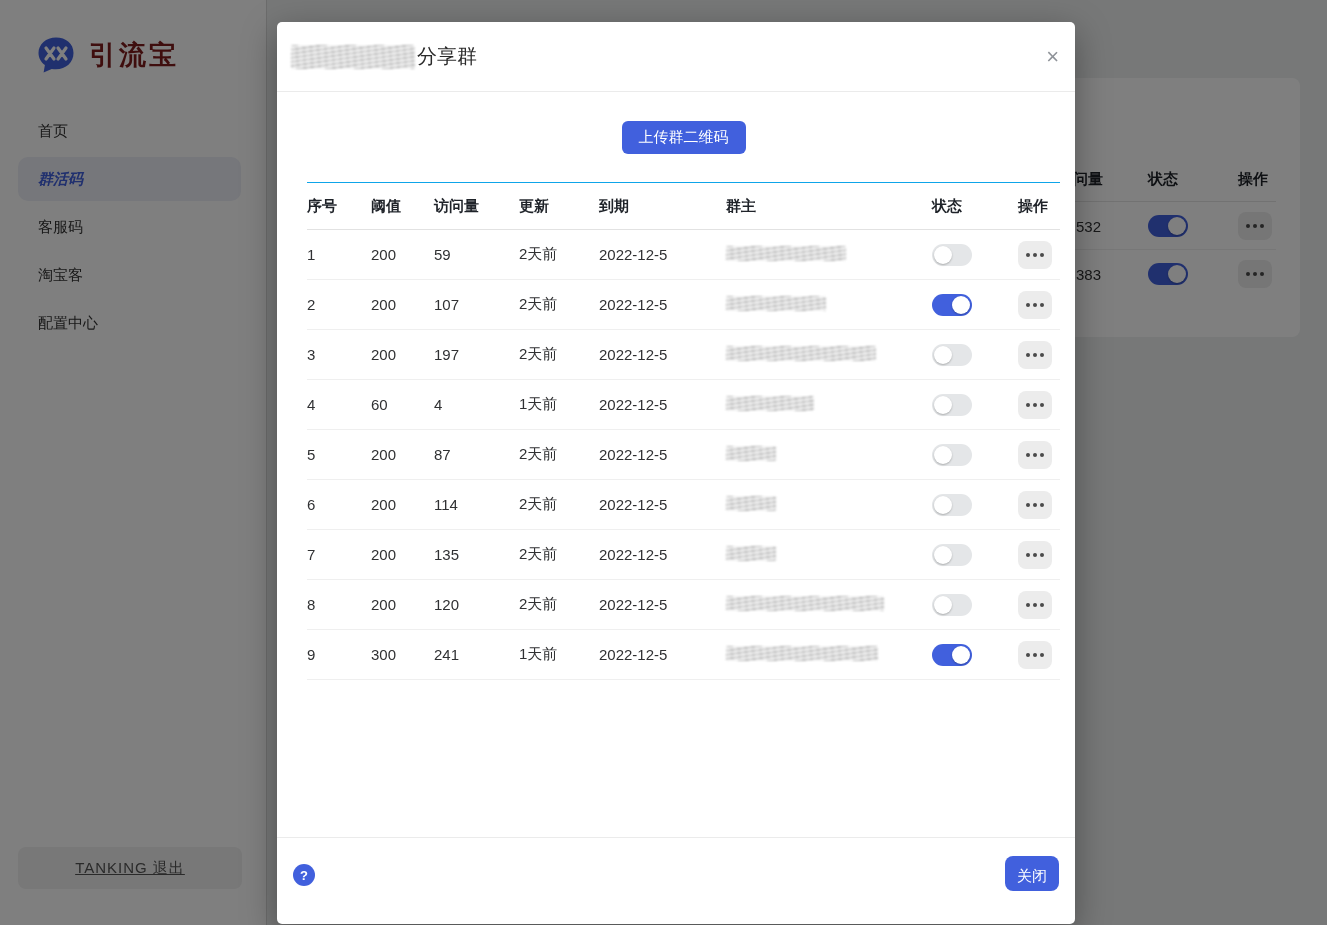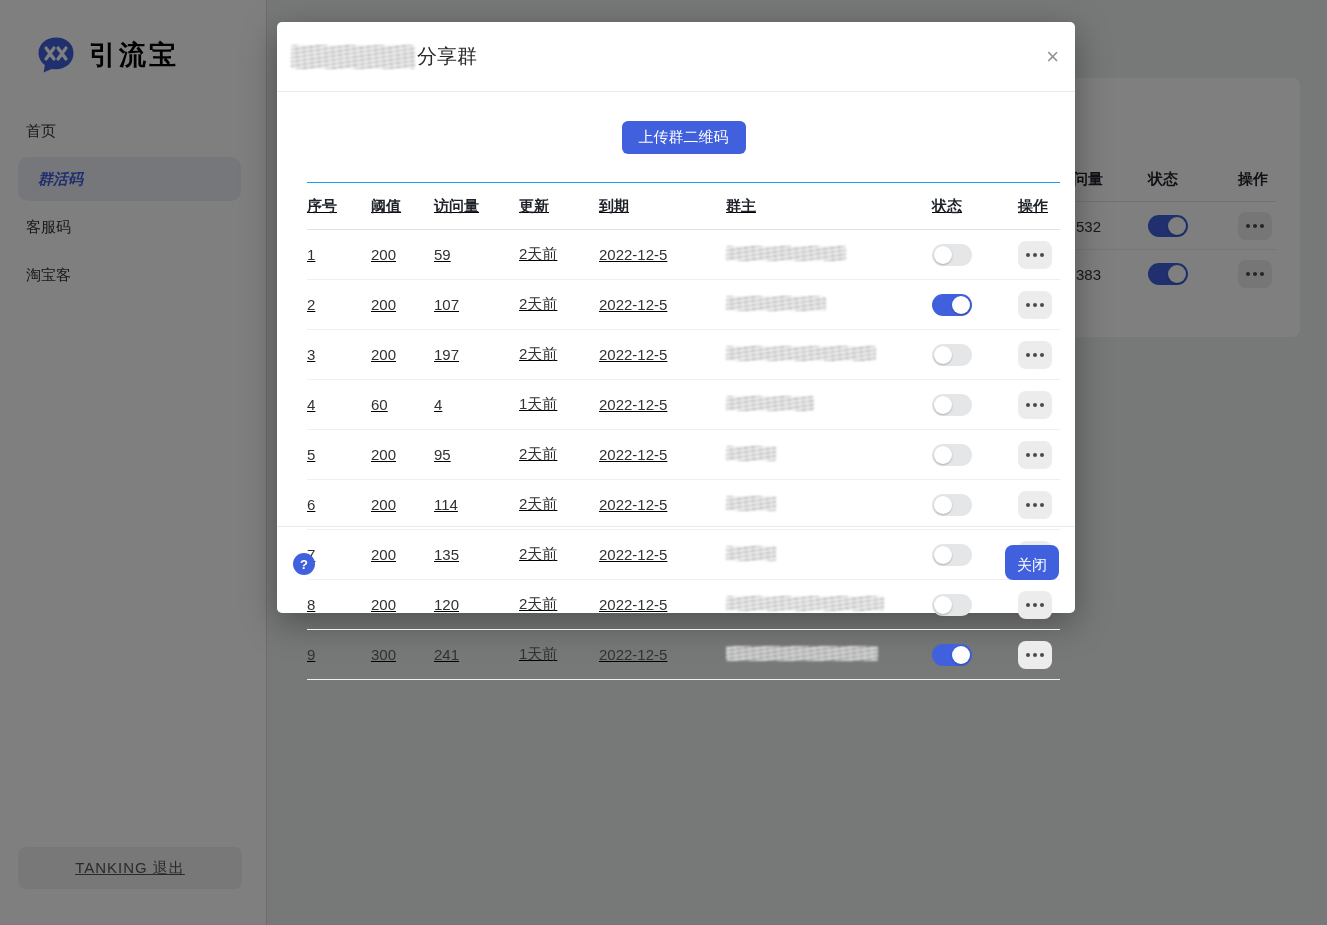--- a/index.html
+++ b/index.html
@@ -5,25 +5,25 @@
   * { margin:0; padding:0; box-sizing:border-box; }
   html,body { width:1327px; height:925px; overflow:hidden;
     font-family:"Liberation Sans","DejaVu Sans",sans-serif; background:#fff; }
   .app { position:absolute; inset:0; }
 
   
   .sidebar { position:absolute; left:0; top:0; bottom:0; width:267px;
     background:#ffffff; border-right:1px solid #d9d9d9; }
   .logo { position:absolute; left:36px; top:35px; display:flex; align-items:center; }
   .logo-icon { width:40px; height:40px; display:inline-block; }
-  .logo-text { margin-left:13px; font-size:27px; font-weight:600; color:#000000; letter-spacing:3px; }
+  .logo-text { margin-left:13px; font-size:27px; font-weight:600; color:#7f1d1d; letter-spacing:3px; }
   .menu { position:absolute; left:0; right:0; top:107px; }
   .menu-item { height:48px; display:flex; align-items:center; font-size:15px;
     color:#333; cursor:pointer; }
-  .menu-item span { padding-left:26px; }
+  .menu-item span { padding-left:38px; }
   .menu-item.active { height:44px; margin:2px 25px 2px 18px; background:#eceef6;
     border-radius:10px; color:#4160dd; font-weight:600;font-style:italic; }
   .menu-item.active span { padding-left:20px; }
   .logout { position:absolute; left:18px; top:847px; width:224px; height:42px;
     background:#f0f0f0; border:none; border-radius:8px; font-size:15px; color:#555;
     letter-spacing:1px; cursor:pointer; font-family:inherit;text-decoration:underline; }
 
   
   .content { position:absolute; left:267px; right:0; top:0; bottom:0; background:#eef1f0; }
   .bg-card { position:absolute; left:23px; top:78px; width:1010px; height:259px;
@@ -47,30 +47,30 @@
   .toggle.on .knob { left:20px; }
   .dots { width:34px; height:28px; border-radius:8px; border:none; background:#ececec;
     display:inline-flex; align-items:center; justify-content:center; gap:3px; cursor:pointer; }
   .dots i { width:4px; height:4px; border-radius:50%; background:#4a4a4a; }
   .redact { display:inline-block; height:15px; border-radius:2px; opacity:.8;
     background:repeating-linear-gradient(172deg,#a9a9a9 0 1.5px,#efefef 1.5px 4px);
     filter:blur(1.3px); }
 
   
   .overlay { position:absolute; inset:0; background:rgba(0,0,0,0.50); z-index:10; }
-  .modal { position:absolute; left:277px; top:22px; width:798px; height:591px;
+  .modal { position:absolute; left:277px; top:22px; width:798px; height:902px;
     background:#fff; border-radius:5px; z-index:20;
     box-shadow:0 10px 35px rgba(0,0,0,.35); }
   .modal-header { position:relative; height:70px; border-bottom:1px solid #ebebeb;
     display:flex; align-items:center; padding:0 16px 0 14px; }
   .title-redact { width:124px; height:24px; margin-right:2px; }
   .modal-title { font-size:20px; color:#2b2b2b; font-weight:500; }
   .modal-close { margin-left:auto; background:none; border:none; font-size:22px;
     line-height:1; color:#8f9399; cursor:pointer; font-family:inherit; }
-  .modal-body { padding:0 15px 8px 30px;text-decoration:underline; }
+  .modal-body { padding:0 15px 8px 30px; }
   .upload-row { text-align:center; margin:29px 0 0; }
   .btn-primary { background:#4160dd; color:#fff; border:none; border-radius:6px;
     font-size:15px; cursor:pointer; font-family:inherit; }
   .upload-btn { height:33px; padding:0 17px; }
 
   .m-table { margin-top:28px; width:753px; border-top:1px solid #0ea5e9; }
   .t-head, .t-row { display:grid; align-items:center;
     grid-template-columns:64px 63px 85px 80px 127px 206px 86px 42px; }
   .t-head { height:47px; border-bottom:1px solid #e2e2e2; }
   .t-head span { font-size:15px; font-weight:600; color:#1f2329; }
@@ -115,20 +115,23 @@
         <div class="menu-item">
           <span>客服码</span>
         </div>
 
 
 
         <div class="menu-item">
           <span>淘宝客</span>
         </div>
 
+        <div class="menu-item">
+          <span>配置中心</span>
+        </div>
 
       </nav>
     <button class="logout">TANKING 退出</button>
   </aside>
 
   <main class="content">
     <div class="bg-card">
       <div class="bg-table">
         <div class="bg-th-row">
           <span class="bg-c1 bg-th">访问量</span>
@@ -245,21 +248,21 @@
             <span class="c"><button class="dots">
                 <i></i>
                 <i></i>
                 <i></i>
               </button></span>
           </div>
 
           <div class="t-row">
             <span class="c">5</span>
             <span class="c">200</span>
-            <span class="c">95</span>
+            <span class="c">87</span>
             <span class="c">2天前</span>
             <span class="c">2022-12-5</span>
             <span class="c"><i class="redact" style="width: 50px;"></i></span>
             <span class="c"><span class="toggle"><i class="knob"></i></span></span>
             <span class="c"><button class="dots">
                 <i></i>
                 <i></i>
                 <i></i>
               </button></span>
           </div>

